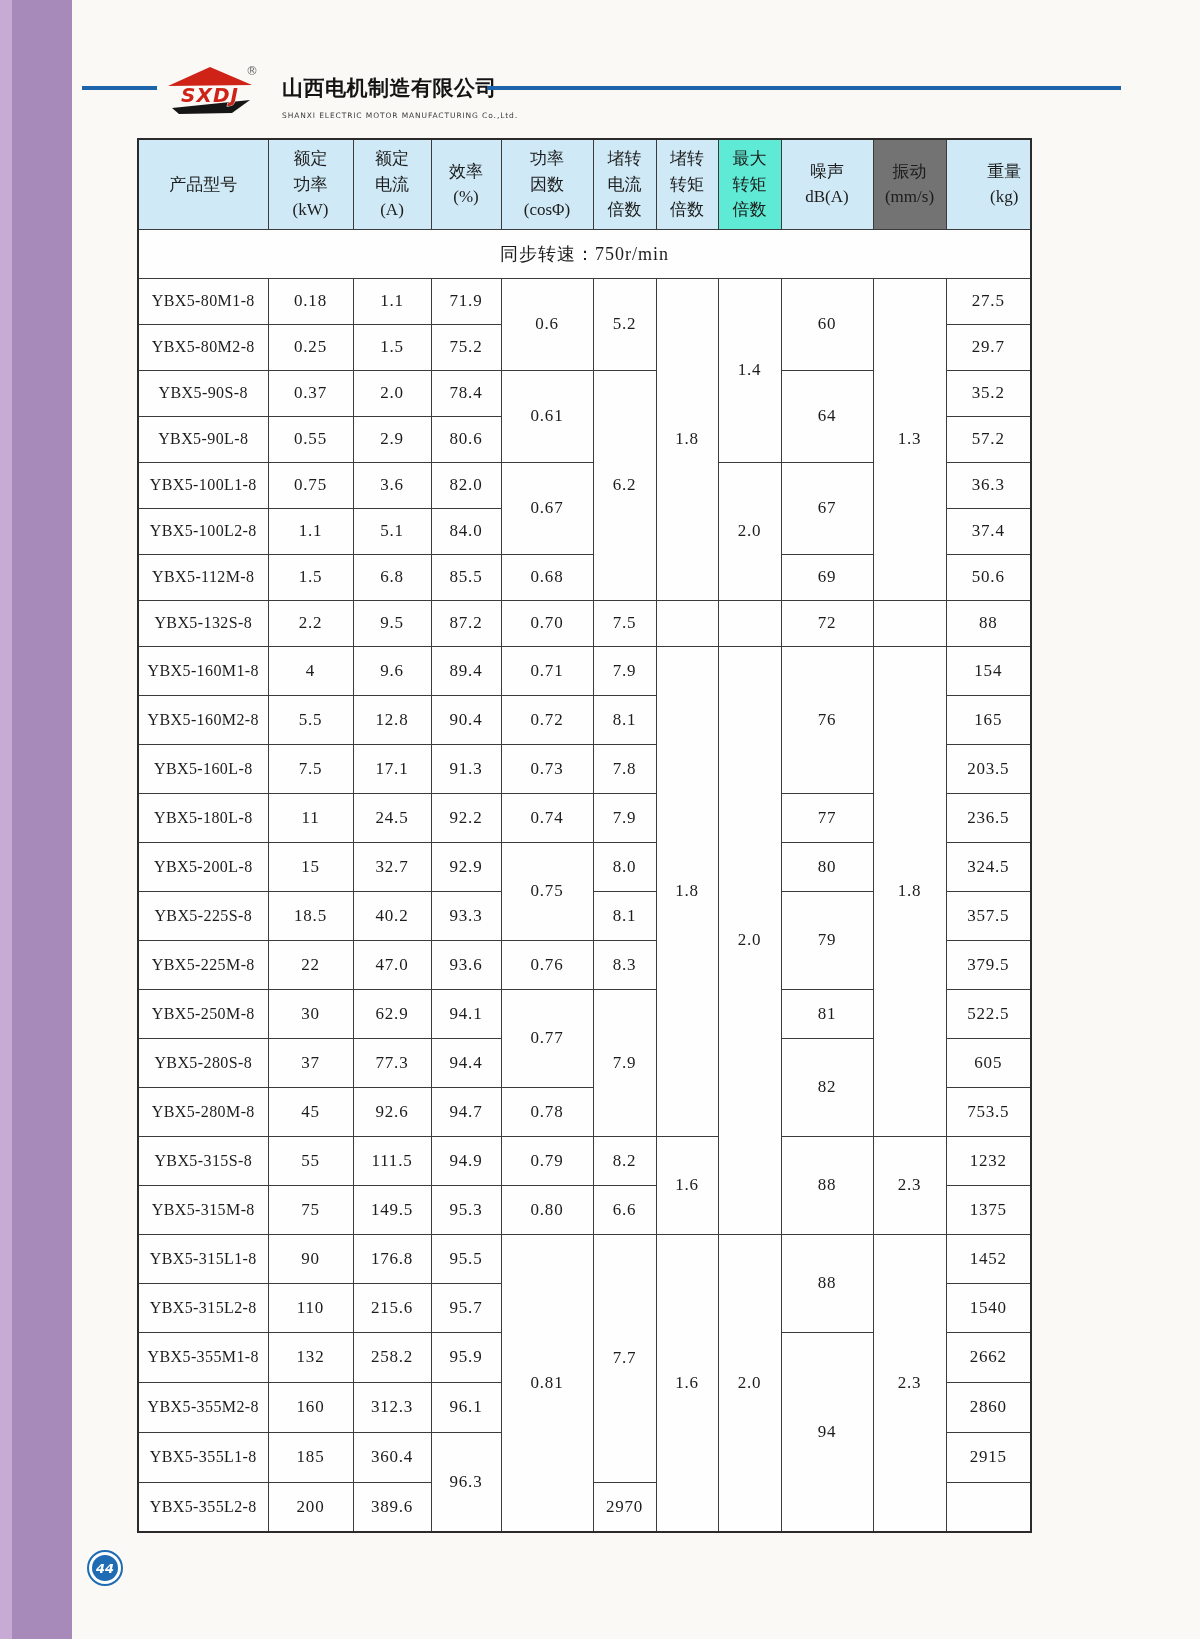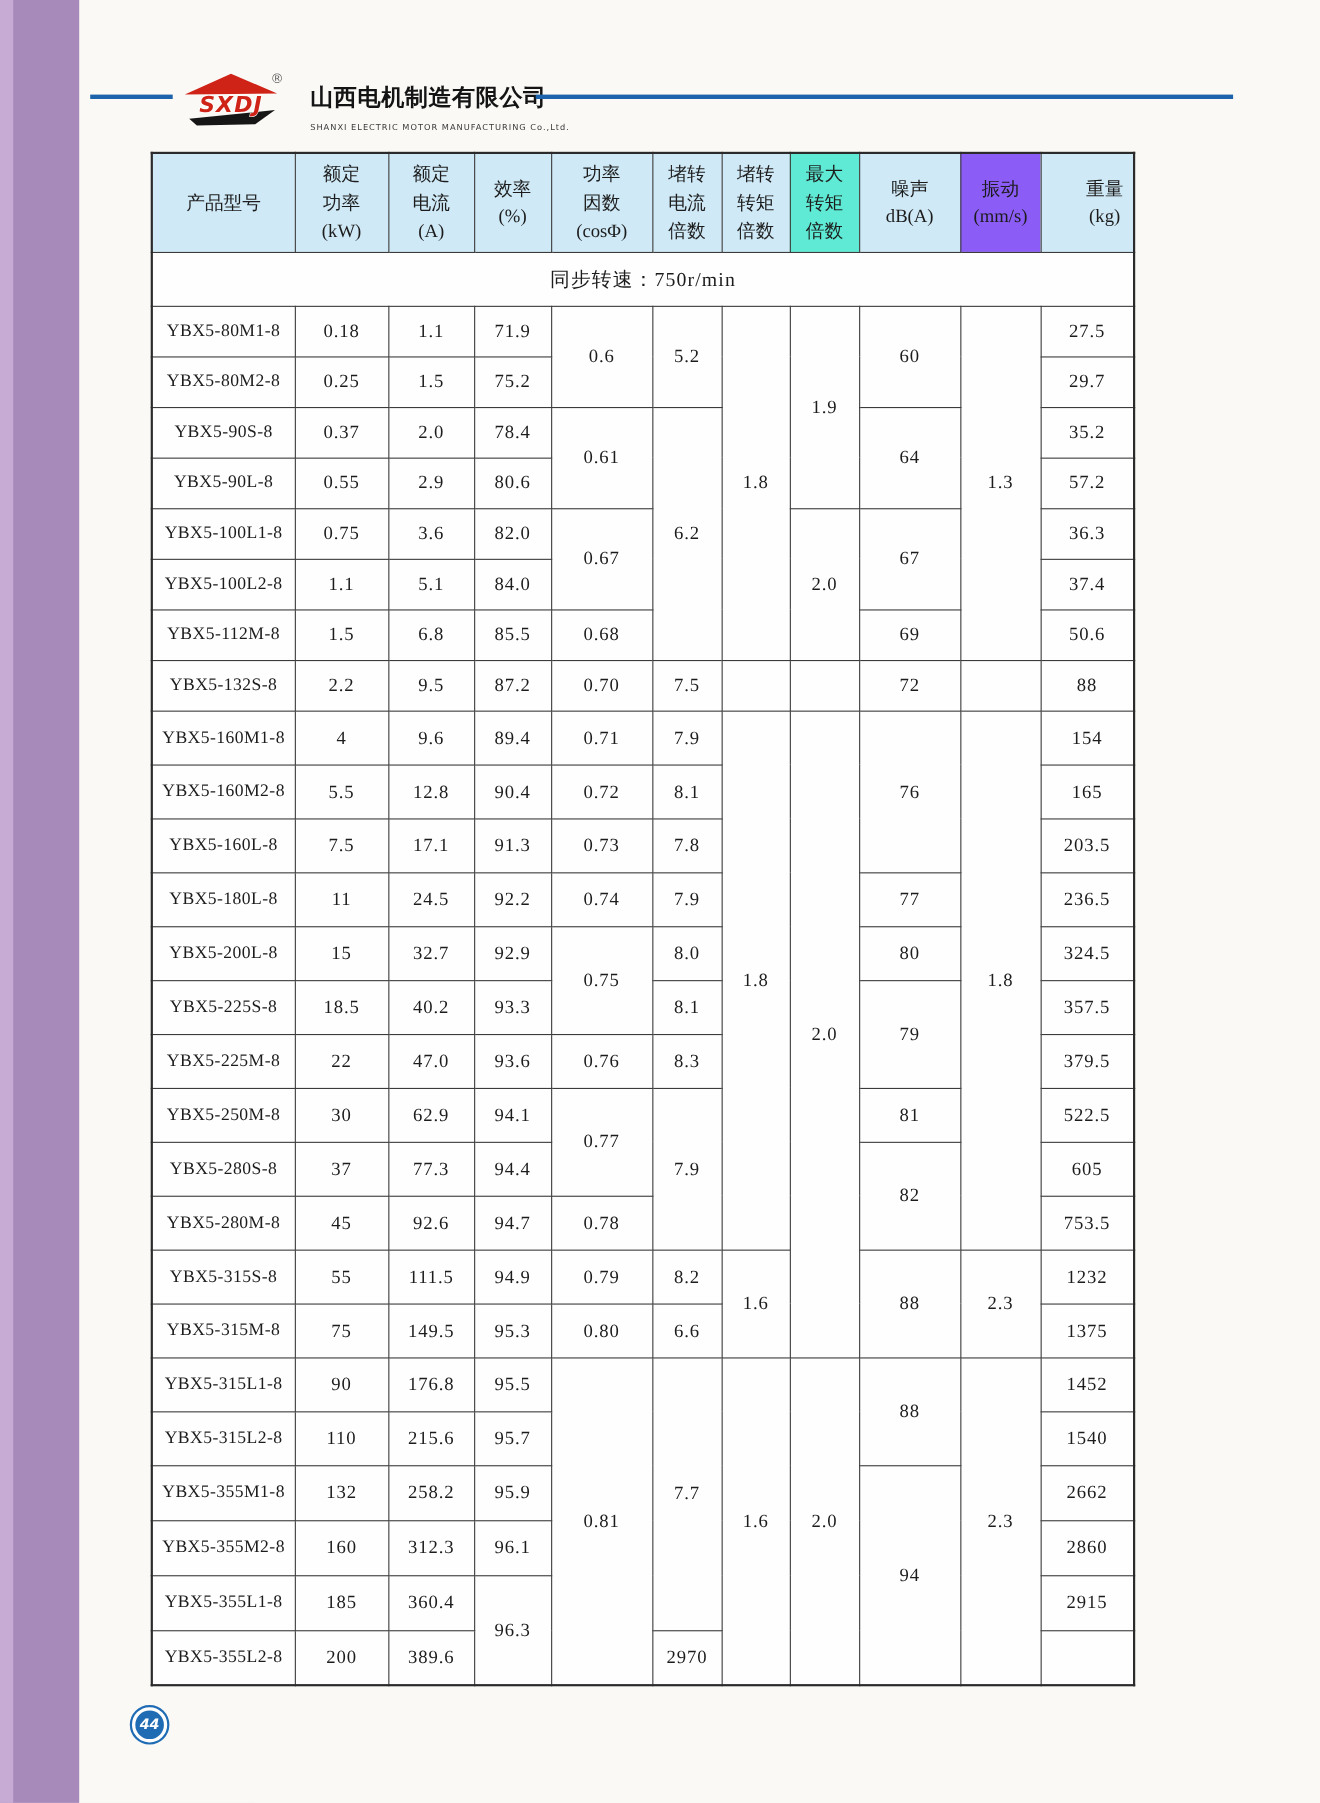--- a/index.html
+++ b/index.html
@@ -28,21 +28,21 @@
   table.spec{position:absolute;left:137px;top:138px;border-collapse:collapse;table-layout:fixed;
     border:2px solid #2b2b2b;background:#fefefe;}
   table.spec th, table.spec td{border:1px solid #3b3b3b;text-align:center;vertical-align:middle;
     color:#1c1c1c;padding:0;}
   table.spec th{font-weight:normal;font-size:17px;line-height:1.5;white-space:pre-line;}
   table.spec td{font-size:17px;letter-spacing:0.8px;}
   table.spec td.model-cell{font-size:16px;letter-spacing:0.4px;}
   table.spec td.subheader{font-size:18px;letter-spacing:1px;}
 
   
-  .page-badge{position:absolute;left:118px;top:1550px;width:36px;height:36px;border-radius:50%;
+  .page-badge{position:absolute;left:87px;top:1550px;width:36px;height:36px;border-radius:50%;
     border:2px solid #1f6cb4;background:#fff;display:flex;align-items:center;justify-content:center;box-sizing:border-box;}
   .page-badge .badge-inner{width:26px;height:26px;border-radius:50%;background:#1f6cb4;color:#fff;
     display:flex;align-items:center;justify-content:center;font-family:"DejaVu Sans",sans-serif;
     font-weight:bold;font-style:italic;font-size:13px;}
 </style>
 </head>
 <body>
 
 <div class="page">
 
@@ -102,39 +102,39 @@
 电流
 倍数</th>
           <th style="background: rgb(207, 233, 246);">堵转
 转矩
 倍数</th>
           <th style="background: #5eead4;">最大
 转矩
 倍数</th>
           <th style="background: rgb(207, 233, 246);">噪声
 dB(A)</th>
-          <th style="background: #8b5cf6;">振动
+          <th style="background: #737373;">振动
 (mm/s)</th>
           <th style="background: rgb(207, 233, 246); padding-left: 32px;">重量
 (kg)</th>
         </tr>
       </thead>
       <tbody>
         <tr style="height: 49px;">
           <td colspan="11" class="subheader">同步转速：750r/min</td>
         </tr>
         <tr style="height: 46px;">
           <td class="model-cell">YBX5-80M1-8</td>
           <td>0.18</td>
           <td>1.1</td>
           <td>71.9</td>
           <td rowspan="2">0.6</td>
           <td rowspan="2">5.2</td>
           <td rowspan="7">1.8</td>
-          <td rowspan="4">1.9</td>
+          <td rowspan="4">1.4</td>
           <td rowspan="2">60</td>
           <td rowspan="7">1.3</td>
           <td>27.5</td>
         </tr>
         <tr style="height: 46px;">
           <td class="model-cell">YBX5-80M2-8</td>
           <td>0.25</td>
           <td>1.5</td>
           <td>75.2</td>
           <td>29.7</td>

